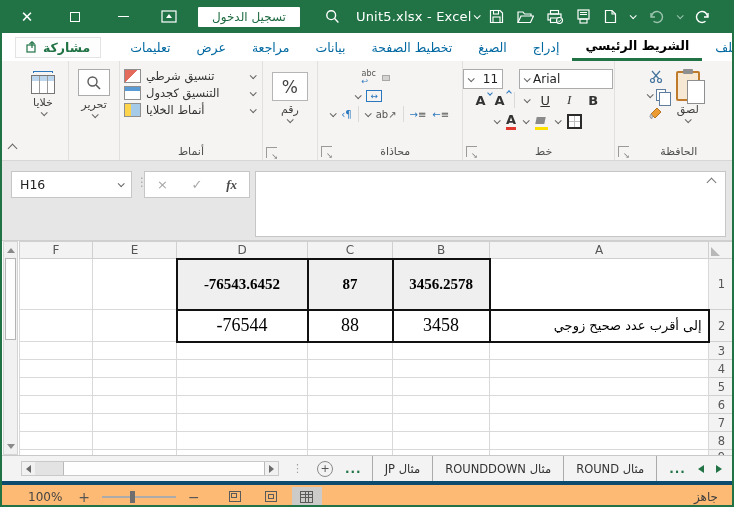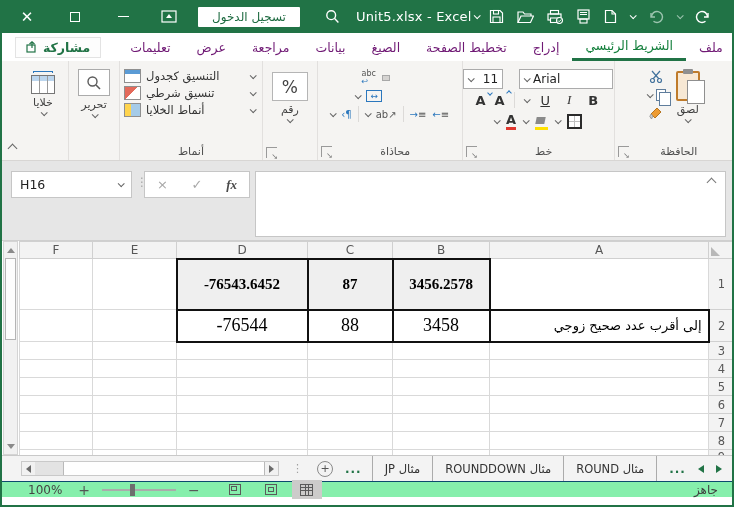--- a/index.html
+++ b/index.html
@@ -18,22 +18,22 @@
 .tb-title{margin-left:12px;font-size:13px;white-space:nowrap;letter-spacing:.2px}
 .chev{display:inline-block;width:5px;height:5px;border-right:1.4px solid #666;border-bottom:1.4px solid #666;transform:rotate(45deg) translateY(-1px)}
 .chev.w{border-color:#fff}
 .chev.dim{border-color:#9cc4af}
 .tb-qat{display:flex;align-items:center;margin-left:10px;gap:13px}
 .qat-chev{margin-left:2px}
 
 .tabrow{position:absolute;top:33px;left:0;right:0;height:28px;background:#fff;display:flex;align-items:center}
 .share{margin-left:13px;display:flex;align-items:center;gap:5px;color:#217346;font-weight:bold;font-size:12.5px;border:1px solid #e3e3e3;padding:2px 10px;background:#fdfdfd}
 .rtabs{display:flex;margin-left:16px;gap:0;height:100%;align-items:stretch}
-.rtab{display:flex;align-items:center;padding:0 13px;font-size:12.5px;color:#701a75;white-space:nowrap}
-.rtab.active{font-weight:normal;border-bottom:3px solid #217346;color:#15803d}
+.rtab{display:flex;align-items:center;padding:0 13px;font-size:12.5px;color:#0369a1;white-space:nowrap}
+.rtab.active{font-weight:bold;border-bottom:3px solid #217346;color:#000000}
 
 .ribbon{position:absolute;top:61px;left:0;right:0;height:100px;background:#f5f4f2;border-bottom:1px solid #d8d6d4;display:flex;padding-left:16px}
 .collapse-chev{position:absolute;left:7px;bottom:8px;width:7px;height:7px;border-left:1.6px solid #666;border-top:1.6px solid #666;transform:rotate(45deg)}
 .group{position:relative;border-right:1px solid #e2e0de;padding:5px 4px 18px 4px;display:flex;flex-direction:column;align-items:center}
 .group:last-child{border-right:none}
 .g-foot{position:absolute;bottom:2px;left:3px;right:3px;display:flex;align-items:center}
 .g-label{flex:1;text-align:center;font-size:11px;color:#4f4f4f;white-space:nowrap}
 .launcher{width:11px;height:11px;position:relative;border-left:1px solid #9a9a9a;border-top:1px solid #9a9a9a}
 .launcher::after{content:"↘";position:absolute;right:-1px;bottom:-3px;font-size:8px;color:#777}
 .bigbtn{display:flex;flex-direction:column;align-items:center;gap:2px;margin-top:3px}
@@ -146,21 +146,21 @@
 .sb-dots{margin-left:13px;color:#a0a0a0;font-size:11px}
 .addsheet{margin-left:14px;width:16px;height:16px;border:1px solid #8a8a8a;border-radius:50%;display:flex;align-items:center;justify-content:center;font-size:11px;color:#555;line-height:1}
 .stab-more{margin-left:12px;color:#217346;font-weight:bold;font-size:12px;letter-spacing:1px}
 .stabs{display:flex;align-items:center;height:100%}
 .stab{display:flex;align-items:center;height:100%;padding:0 12px;font-size:11.5px;color:#333;border-right:1px solid #ababab;white-space:nowrap}
 .stab:first-child{border-left:1px solid #ababab;margin-left:10px}
 .snav{display:flex;align-items:center;gap:12px;margin-left:12px}
 .snav .tl{width:0;height:0;border-top:4px solid rgba(0,0,0,0);border-bottom:4px solid rgba(0,0,0,0);border-right:6px solid #217346}
 .snav .tr2{width:0;height:0;border-top:4px solid rgba(0,0,0,0);border-bottom:4px solid rgba(0,0,0,0);border-left:6px solid #217346}
 
-.statusbar{position:absolute;top:481px;left:0;right:0;height:16px;background:#86efac;border-top:1px solid #0c4a6e;display:flex;align-items:center;font-size:12px;color:#444}
+.statusbar{position:absolute;top:481px;left:0;right:0;height:27px;background:#fdba74;border-top:4px solid #0c4a6e;display:flex;align-items:center;font-size:12px;color:#444}
 .zoomlabel{margin-left:26px}
 .zplus{margin-left:16px;font-size:14px;color:#555}
 .zslider{margin-left:12px;position:relative;width:74px;height:12px}
 .zslider .track{position:absolute;left:0;right:0;top:5px;height:2px;background:#ababab}
 .zslider .thumb{position:absolute;left:38%;top:0;width:5px;height:12px;background:#6e6e6e}
 .zminus{margin-left:12px;font-size:14px;color:#555}
 .viewbtns{display:flex;align-items:center;margin-left:20px;gap:6px}
 .vbtn{width:30px;height:19px;display:flex;align-items:center;justify-content:center}
 .vbtn.sel{background:#cccbca}
 .vb-ic1{width:12px;height:11px;border:1px solid #5a5a5a;position:relative}
@@ -263,22 +263,22 @@
           <rect x="1" y="4" width="8" height="7" fill="none" stroke="#217346" stroke-width="1.2"></rect>
           <path d="M6 7 V1 M3.5 3 L6 .8 L8.5 3" fill="none" stroke="#217346" stroke-width="1.2"></path>
         </svg>
       <span>مشاركة</span>
     </span>
     <div class="rtabs">
       <span class="rtab">تعليمات</span>
       <span class="rtab">عرض</span>
       <span class="rtab">مراجعة</span>
       <span class="rtab">بيانات</span>
+      <span class="rtab">تخطيط الصفحة</span>
       <span class="rtab">الصيغ</span>
-      <span class="rtab">تخطيط الصفحة</span>
       <span class="rtab">إدراج</span>
       <span class="rtab active">الشريط الرئيسي</span>
       <span class="rtab">ملف</span>
     </div>
   </div>
 
   <div class="ribbon">
     <span class="collapse-chev"></span>
 
     <div class="group g-cells">
@@ -300,27 +300,27 @@
               <line x1="10" y1="10" x2="14" y2="14" stroke="#5a5a5a" stroke-width="1.6"></line>
             </svg>
         </span>
         <span class="blabel">تحرير</span>
         <span class="chev"></span>
       </div>
     </div>
 
     <div class="group g-styles">
       <div class="sty-row">
+        <span class="sty-icon sty-cf"></span>
+        <span class="sty-label">تنسيق شرطي</span>
+        <span class="chev"></span>
+      </div>
+      <div class="sty-row">
         <span class="sty-icon sty-ft"></span>
         <span class="sty-label">التنسيق كجدول</span>
-        <span class="chev"></span>
-      </div>
-      <div class="sty-row">
-        <span class="sty-icon sty-cf"></span>
-        <span class="sty-label">تنسيق شرطي</span>
         <span class="chev"></span>
       </div>
       <div class="sty-row">
         <span class="sty-icon sty-cs"></span>
         <span class="sty-label">أنماط الخلايا</span>
         <span class="chev"></span>
       </div>
       <div class="g-foot">
           <span class="g-label">أنماط</span>
         </div>

